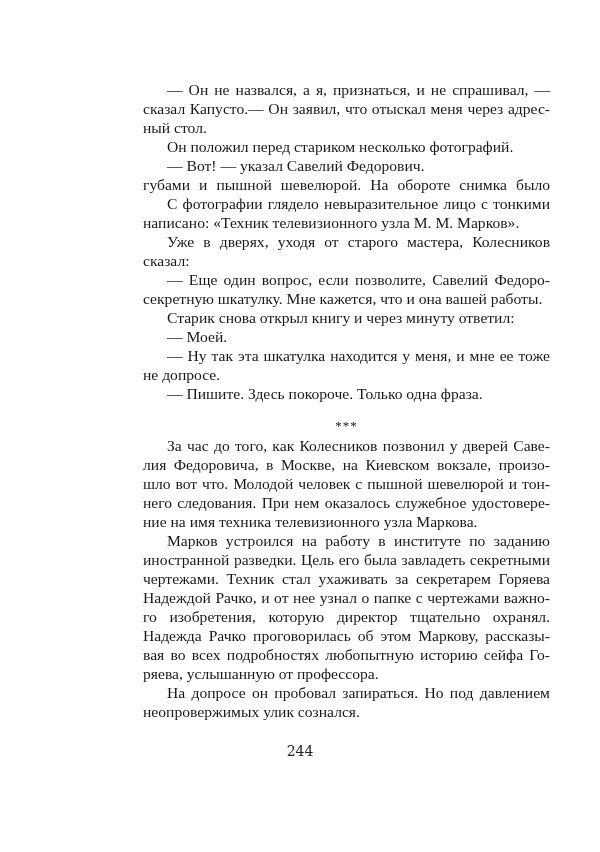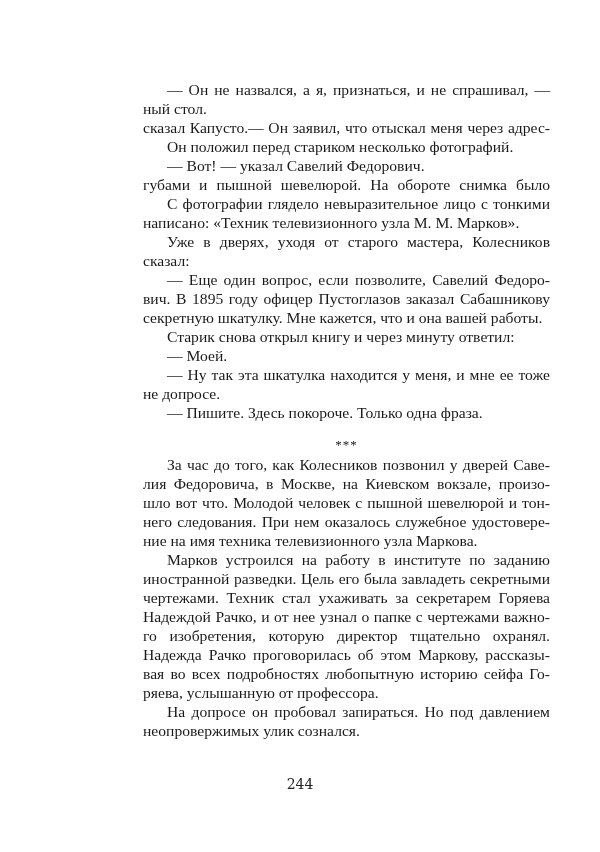--- a/index.html
+++ b/index.html
@@ -39,37 +39,37 @@
       font-size: 13px;
       text-align: center;
       letter-spacing: 1px;
       padding-top: 6px;
       box-sizing: border-box;
     }
     .page-number {
       position: absolute;
       left: 0;
       width: 600px;
-      top: 776px;
+      top: 743px;
       text-align: center;
       font-size: 14px;
       font-family: "DejaVu Serif", serif;
       color: #222;
     }
   </style>
 </head>
 <body>
 
 <div class="page">
   <div>
 
     <div>
       <span class="line indent">— Он не назвался, а я, признаться, и не спрашивал, —</span>
+      <span class="line">сказал Капусто.— Он заявил, что отыскал меня через адрес-</span>
       <span class="line last">ный стол.</span>
-      <span class="line">сказал Капусто.— Он заявил, что отыскал меня через адрес-</span>
     </div>
 
 
     <div>
       <span class="line indent last">Он положил перед стариком несколько фотографий.</span>
     </div>
 
     <div>
       <span class="line indent last">— Вот! — указал Савелий Федорович.</span>
     </div>
@@ -80,21 +80,20 @@
       <span class="line last">написано: «Техник телевизионного узла М. М. Марков».</span>
     </div>
 
     <div>
       <span class="line indent">Уже в дверях, уходя от старого мастера, Колесников</span>
       <span class="line last">сказал:</span>
     </div>
 
     <div>
       <span class="line indent">— Еще один вопрос, если позволите, Савелий Федоро-</span>
-      <span class="line">вич. В 1895 году офицер Пустоглазов заказал Сабашникову</span>
       <span class="line last">секретную шкатулку. Мне кажется, что и она вашей работы.</span>
     </div>
 
     <div>
       <span class="line indent last">Старик снова открыл книгу и через минуту ответил:</span>
     </div>
 
     <div>
       <span class="line indent last">— Моей.</span>
     </div>

